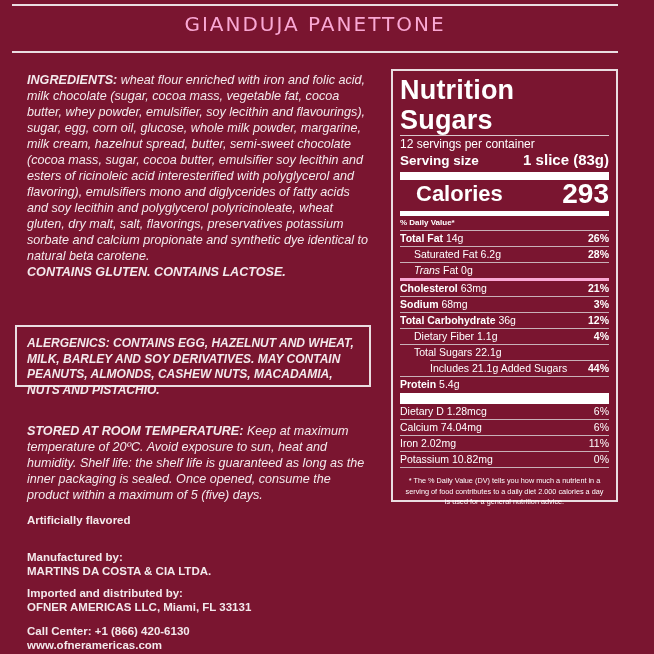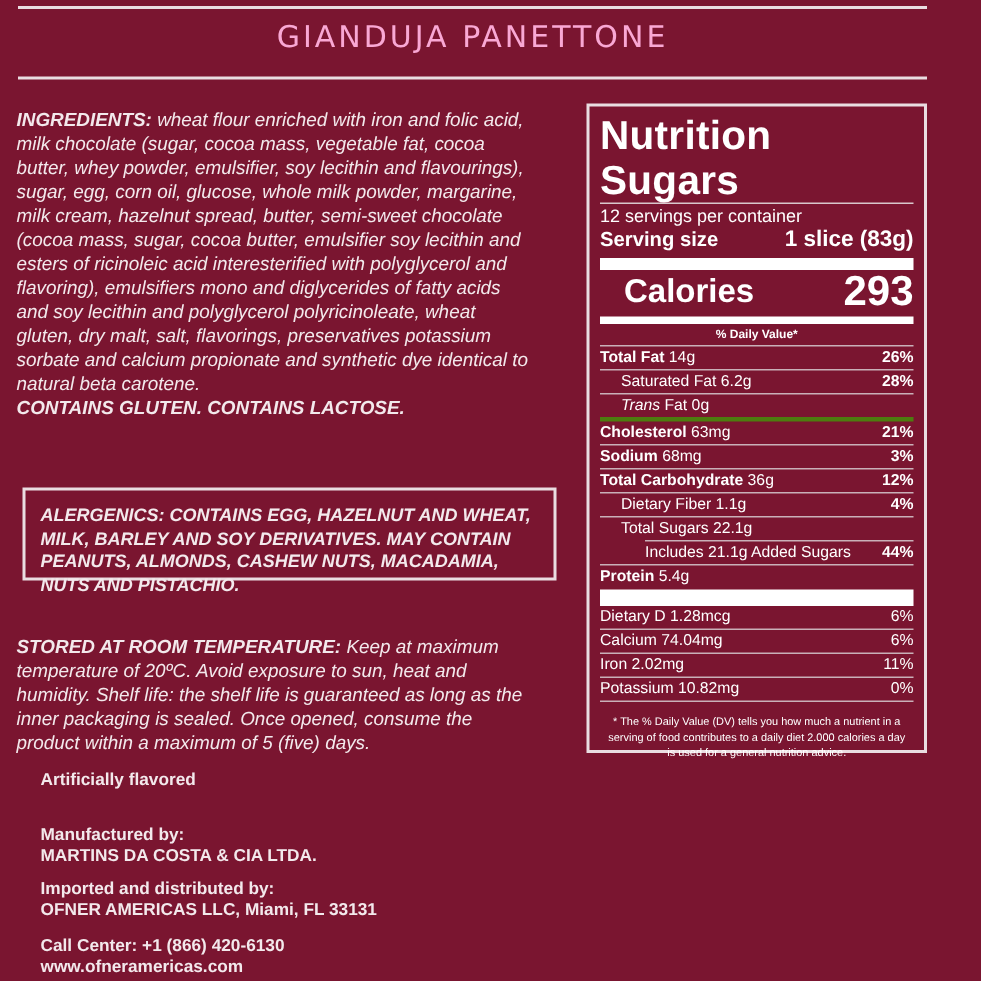--- a/index.html
+++ b/index.html
@@ -9,21 +9,21 @@
     color: #f3e9ec;
     font-family: "Liberation Sans", sans-serif;
     position: relative;
   }
   .hr { position: absolute; left: 12px; width: 606px; height: 2px; background: #eadde1; }
   .title {
     position: absolute; top: 12px; left: 12px; width: 606px; text-align: center;
     font-family: "DejaVu Sans", sans-serif; font-weight: 400;
     font-size: 20px; letter-spacing: 2px; color: #f9a8d4;
   }
-  .left { position: absolute; left: 11px; width: 345px; font-size: 12.6px; line-height: 16px; font-style: italic; }
+  .left { position: absolute; left: 27px; width: 345px; font-size: 12.6px; line-height: 16px; font-style: italic; }
   .left b { font-weight: bold; }
   .ingredients { top: 72px; }
   .contains { font-weight: bold; font-style: italic; }
   .allergen-box {
     position: absolute; left: 15px; top: 325px; width: 356px; height: 62px;
     border: 2px solid #eadde1; padding: 9px 10px 0 10px;
     font-size: 12px; line-height: 15.5px; font-weight: bold; font-style: italic;
   }
   .storage { top: 423px; }
   .plain { position: absolute; left: 27px; font-size: 11.5px; line-height: 14px; font-weight: bold; font-style: normal; }
@@ -38,27 +38,27 @@
   .nf-servings { font-size: 12px; line-height: 13px; margin-top: 2px; }
   .nf-size { display: flex; justify-content: space-between; align-items: baseline; font-weight: bold; }
   .nf-size .lbl { font-size: 13.5px; }
   .nf-size .val { font-size: 15px; }
   .bar-thick { height: 8px; background: #fff; margin-top: 4px; }
   .amount-lbl { font-size: 8px; font-weight: bold; margin-top: 6px; }
   .cal-row { display: flex; justify-content: space-between; align-items: flex-start; line-height: 28px; margin-left: 16px; }
   .cal-row .lbl { font-size: 22px; font-weight: bold; }
   .cal-row .val { font-size: 28px; font-weight: bold; }
   .bar-med { height: 5px; background: #fff; margin-top: 3px; }
-  .dv-head { text-align: center; font-size: 8px; font-weight: bold; line-height: 14px; }
+  .dv-head { text-align: left; font-size: 8px; font-weight: bold; line-height: 14px; }
   .row { display: flex; justify-content: space-between; font-size: 10.5px; line-height: 15px; border-top: 1px solid #c9b0b8; }
   .row .n b { font-weight: bold; }
   .row .p { font-weight: bold; }
   .row.i1 .n { padding-left: 14px; }
   .row.i2sub { margin-left: 30px; }
-  .row.thick-top { border-top: 3px solid #4d7c0f; }
+  .row.thick-top { border-top: 3px solid #f9a8d4; }
   .italic { font-style: italic; }
   .bar-big { height: 11px; background: #fff; margin-top: 1px; }
   .vrow { display: flex; justify-content: space-between; font-size: 10.5px; line-height: 15px; border-bottom: 1px solid #c9b0b8; }
   .footnote { font-size: 7.3px; line-height: 10.5px; text-align: center; margin-top: 8px; padding: 0 4px; }
 </style>
 </head>
 <body>
 
 <div class="hr" style="top:4px;"></div>
 <div class="title">GIANDUJA PANETTONE</div>

